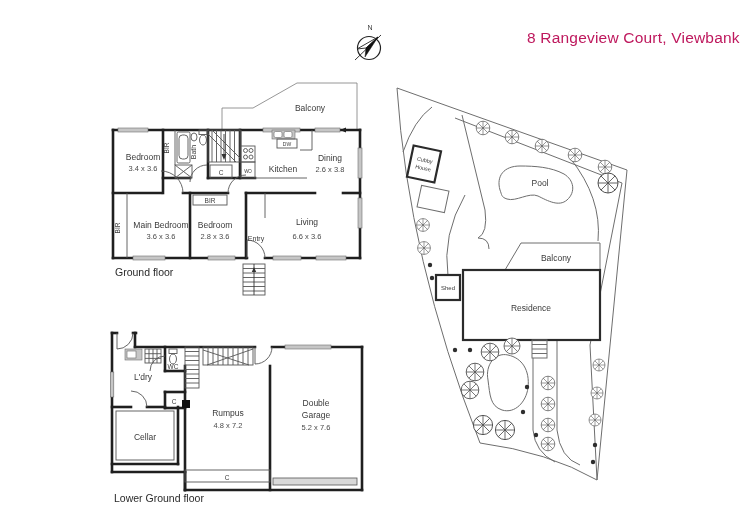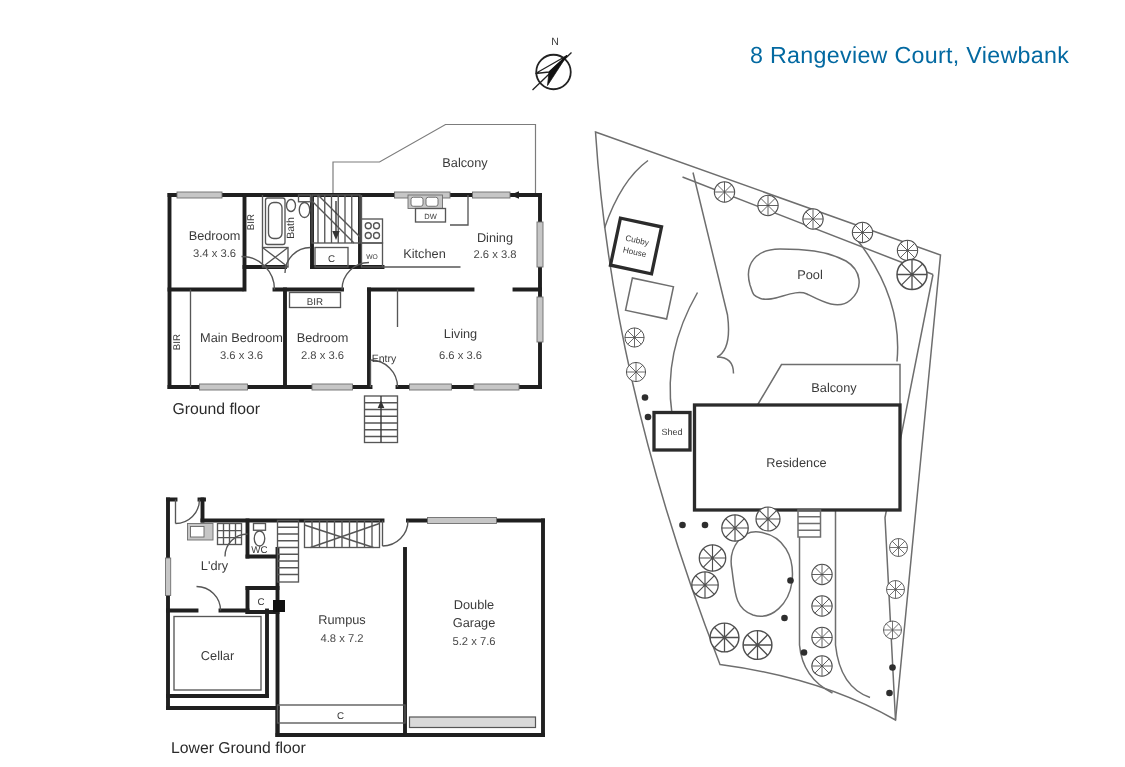--- a/index.html
+++ b/index.html
@@ -1,19 +1,19 @@
 <!DOCTYPE html>
 <html><head>
 <meta charset="utf-8">
 <style>
   html,body{margin:0;padding:0;background:#fff;}
   .canvas{position:relative;width:750px;height:511px;background:#ffffff;overflow:hidden;
           font-family:"Liberation Sans",sans-serif;}
   .abs{position:absolute;}
-  #title{font-size:15.5px;color:#0369a1;letter-spacing:.2px;white-space:nowrap;}
+  #title{font-size:15.5px;color:#be185d;letter-spacing:.2px;white-space:nowrap;margin-left:27px;}
   svg text{fill:#3a3a3a;font-family:"Liberation Sans",sans-serif;}
   .lbl{text-anchor:middle;}
   .cap{font-size:10.5px;fill:#2a2a2a;}
   .room{font-size:8.5px;}
   .dims{font-size:7.5px;fill:#4a4a4a;}
   .sm{font-size:6.5px;}
   .xs{font-size:5px;}
   .wall{stroke:#1f1f1f;stroke-width:2.6;fill:none;stroke-linecap:square;}
   .thin{stroke:#565656;stroke-width:.9;fill:none;}
   .thin2{stroke:#7c7c7c;stroke-width:.8;fill:none;}

